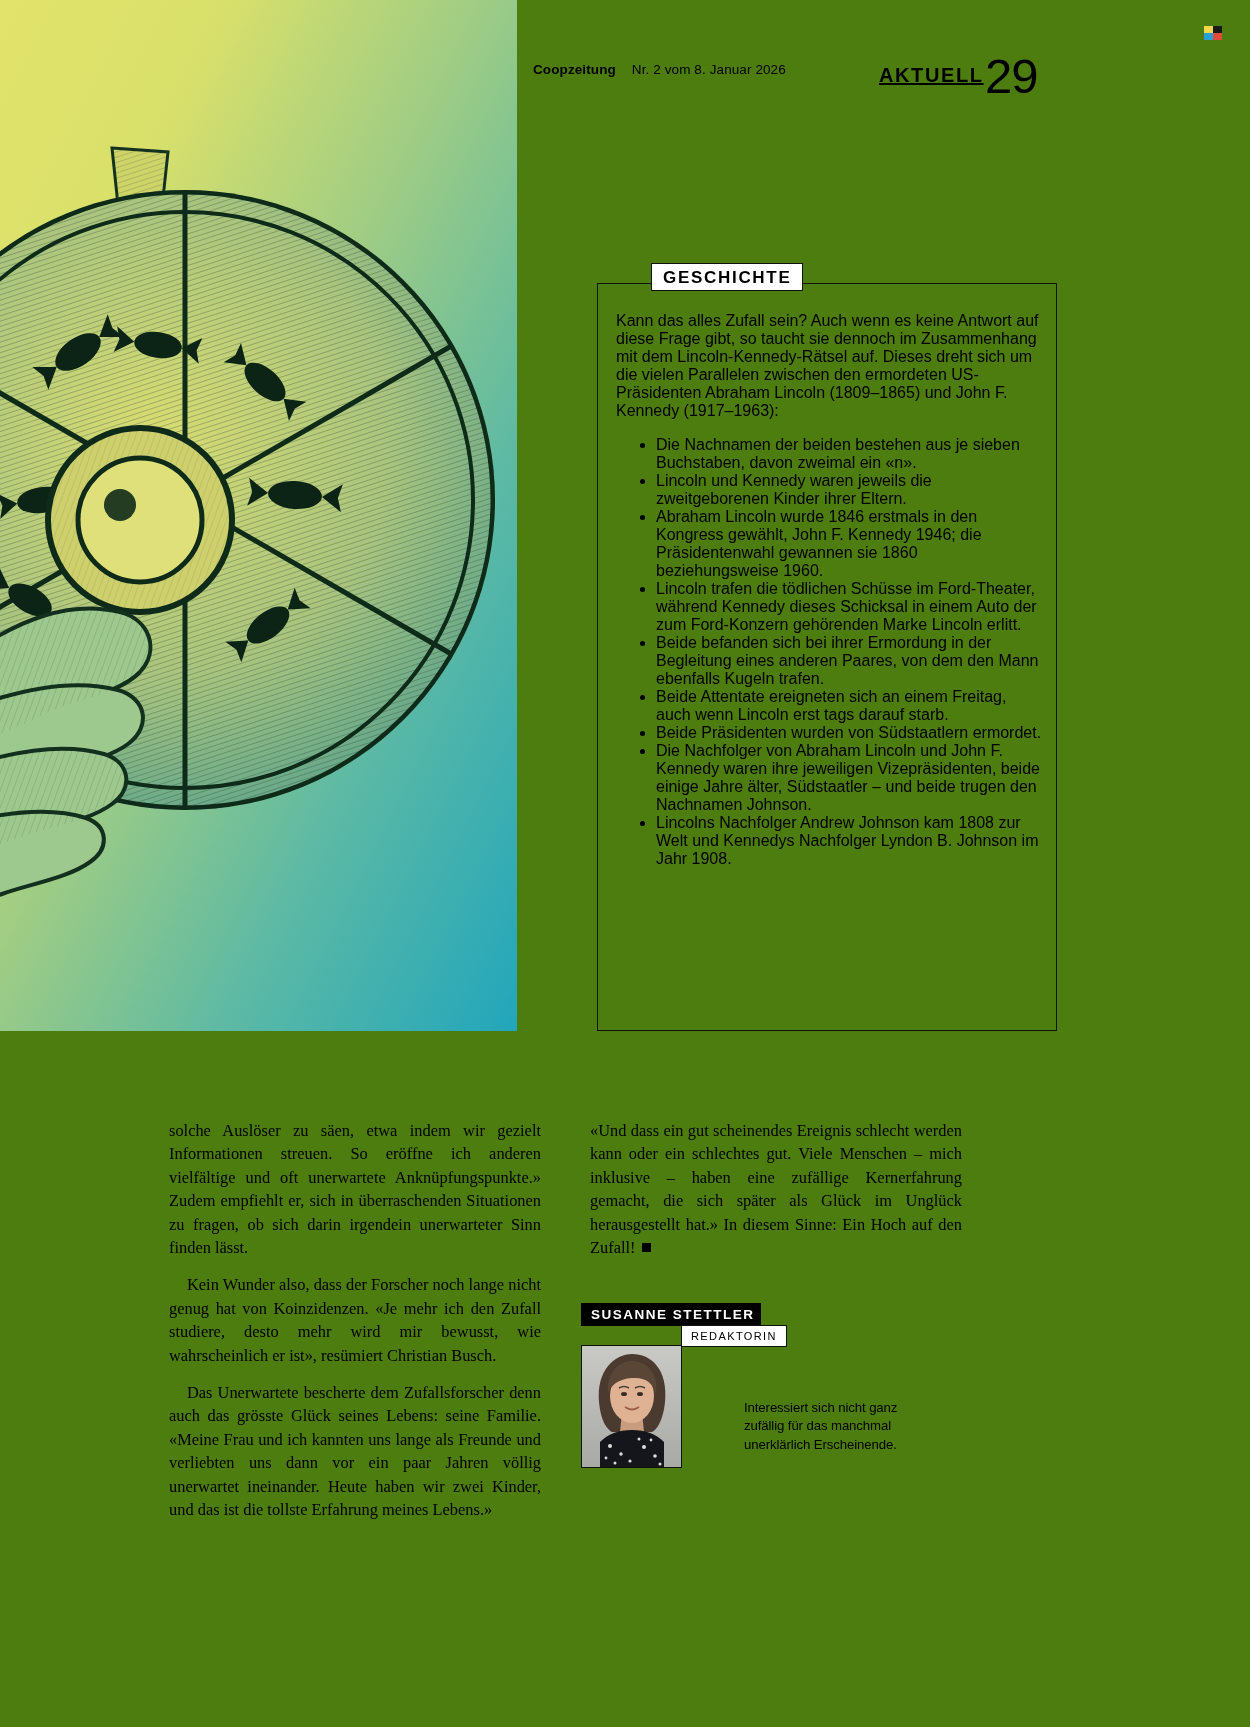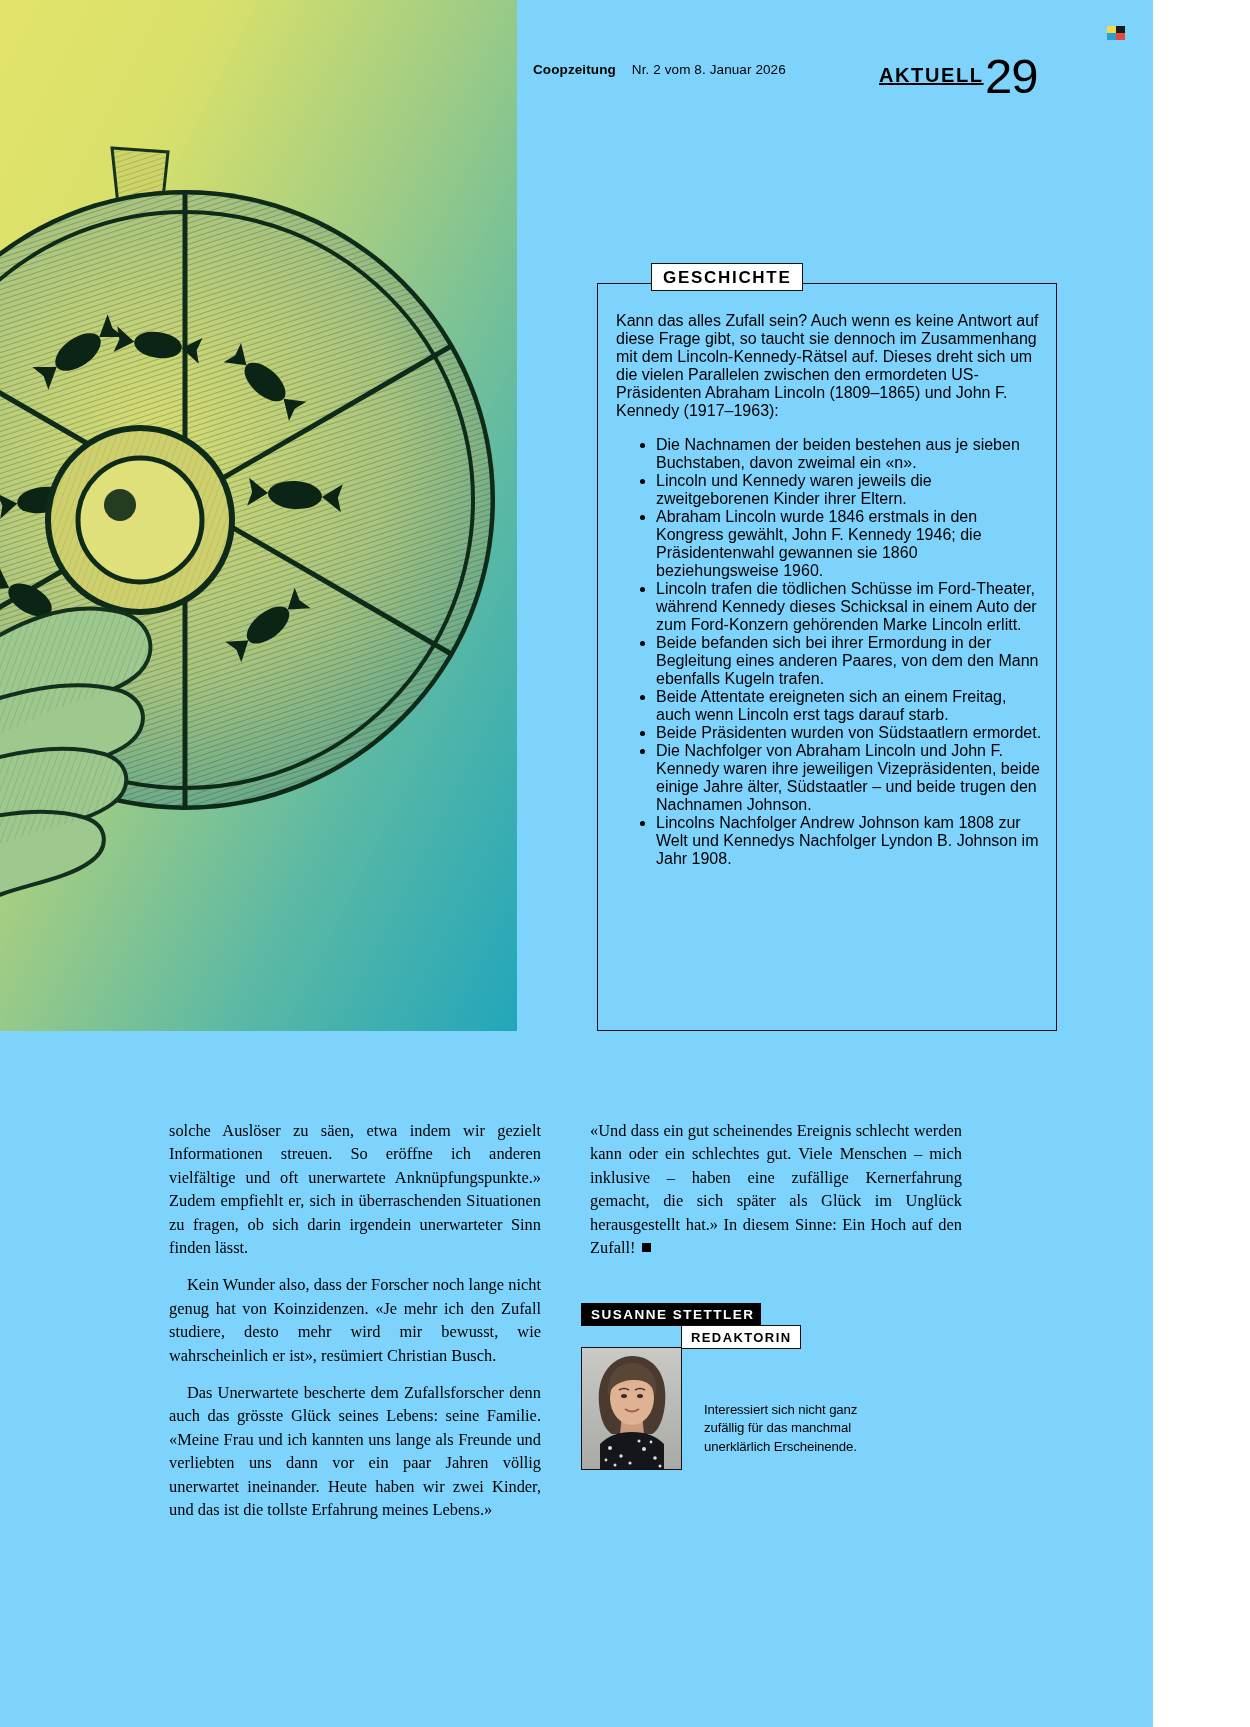--- a/index.html
+++ b/index.html
@@ -2,23 +2,23 @@
 <html lang="de"><head>
 <meta charset="utf-8">
 <style>
   html, body {
     margin: 0;
     padding: 0;
     background: #ffffff;
   }
   .page {
     position: relative;
-    width: 1153px;
+    width: 1250px;
     height: 1727px;
-    background: #7dd3fc;
+    background: #4d7c0f;
     overflow: hidden;
     font-family: "Liberation Sans", sans-serif;
     color: #000000;
   }
 
   
   .corner-mark {
     position: absolute;
     top: 26px;
     right: 28px;
@@ -137,31 +137,32 @@
     line-height: 1;
   }
   .byline-role-wrap {
     margin-left: 100px;
     margin-top: -1px;
   }
   .byline-role {
     display: inline-block;
     background: #fff;
     border: 1.4px solid #111;
-    font-size: 13px;
-    font-weight: bold;
+    font-size: 11px;
+    font-weight: normal;
     letter-spacing: 1.4px;
     padding: 5px 9px 4px 9px;
     line-height: 1;
   }
   .byline-body {
     position: relative;
     margin-top: -2px;
     display: flex;
     align-items: flex-start;
+    gap: 40px;
   }
   .portrait-frame {
     width: 101px;
     height: 123px;
     border: 1.3px solid #111;
     box-sizing: border-box;
     overflow: hidden;
     background: #cfcfcf;
     flex: 0 0 auto;
   }

